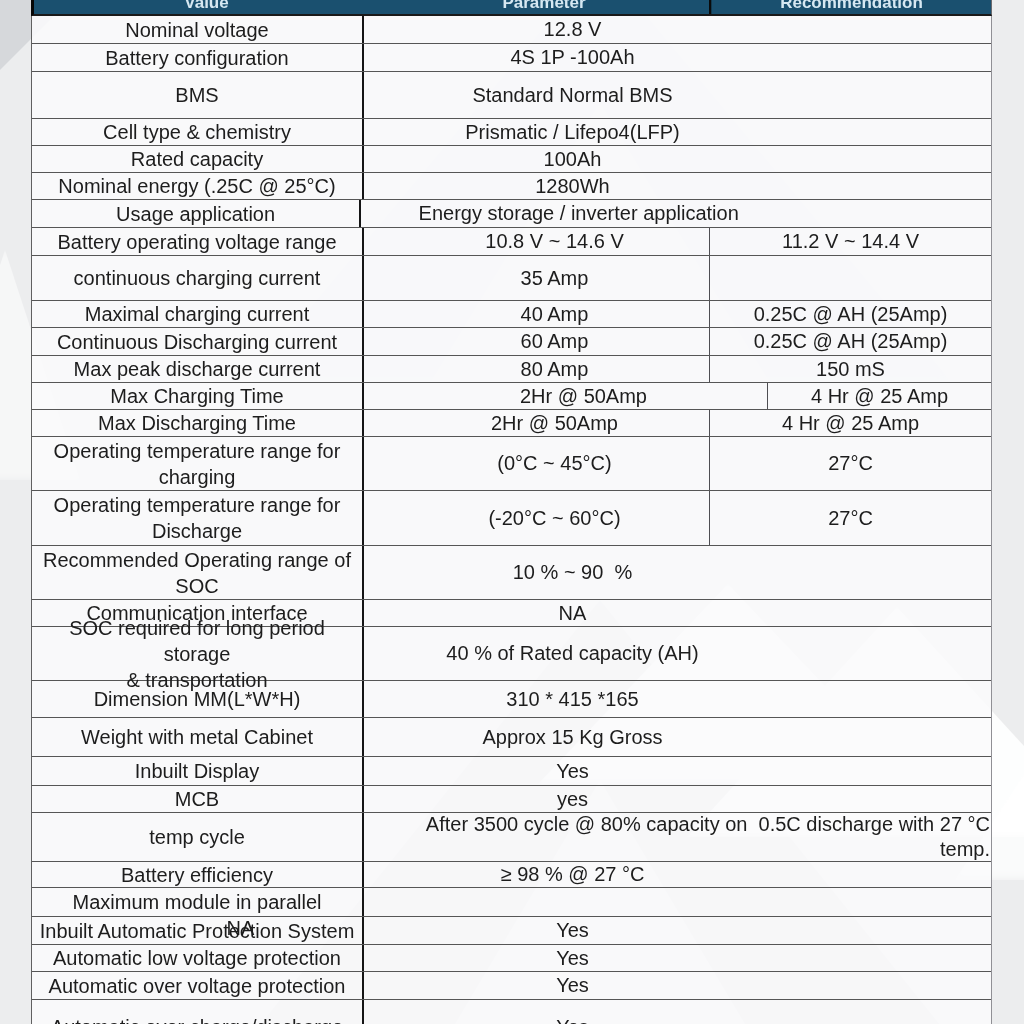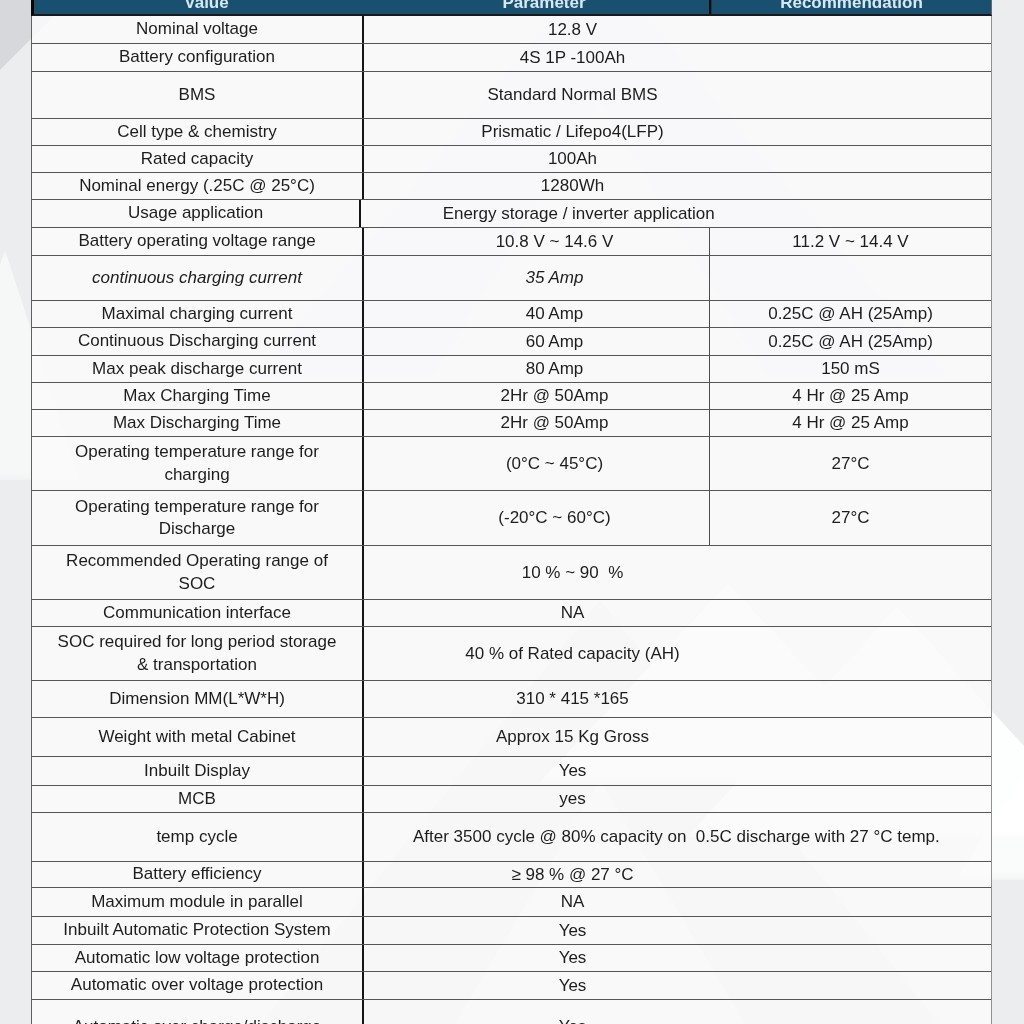--- a/index.html
+++ b/index.html
@@ -43,32 +43,32 @@
   .h-value{width:345px;}
   .h-rec{flex:1;border-left:1.4px solid #123a50;}
 
   .tbody{
     border-left:1.6px solid #606060;border-right:1.2px solid #909095;
   }
   .row{
     display:flex;align-items:stretch;
     background:rgba(250,250,251,0.87);
     border-bottom:1.3px solid #565656;
-    font-size:17px;
+    font-size:20px;
   }
   .cell{display:flex;align-items:center;justify-content:center;}
   .param{
     width:332px;border-right:2.2px solid #151515;
     text-align:center;white-space:pre-line;line-height:1.3;padding:1px 6px;
   }
   .value{width:345px;padding-left:36px;}
   .value.span{width:626px;justify-content:flex-start;}
   .value-inner{width:100%;text-align:center;white-space:pre-wrap;line-height:1.25;}
   .value.span .value-inner{width:345px;}
-  .value.span.left .value-inner{width:100%;text-align:left;padding-left:13px;}
+  .value.span.left .value-inner{width:100%;text-align:right;padding-left:13px;}
   .rec{flex:1;border-left:1.5px solid #4e4e52;text-align:center;line-height:1.25;}
 </style>
 </head>
 <body>
 
 <div class="stage">
 
   <div class="bg-shape chev4"></div>
   <div class="bg-shape chev1"></div>
   <div class="bg-shape chev2"></div>
@@ -147,21 +147,21 @@
   </div>
 
   <div class="row" style="height: 28px;">
     <div class="cell param">Battery operating voltage range</div>
     <div class="cell value">
       <div class="value-inner">10.8 V ~ 14.6 V</div>
     </div>
     <div class="cell rec">11.2 V ~ 14.4 V</div>
   </div>
 
-  <div class="row" style="height: 45px; font-style: italic;">
+  <div class="row" style="height: 45px;">
     <div class="cell param">continuous charging current</div>
     <div class="cell value">
       <div class="value-inner">35 Amp</div>
     </div>
     <div class="cell rec"></div>
   </div>
 
   <div class="row" style="height: 27px;">
     <div class="cell param">Maximal charging current</div>
     <div class="cell value">
@@ -179,21 +179,21 @@
   </div>
 
   <div class="row" style="height: 27px;">
     <div class="cell param">Max peak discharge current</div>
     <div class="cell value">
       <div class="value-inner">80 Amp</div>
     </div>
     <div class="cell rec">150 mS</div>
   </div>
 
-  <div class="row" style="height: 27px;">
+  <div class="row" style="height: 27px; gap: 29px;">
     <div class="cell param">Max Charging Time</div>
     <div class="cell value">
       <div class="value-inner">2Hr @ 50Amp</div>
     </div>
     <div class="cell rec">4 Hr @ 25 Amp</div>
   </div>
 
   <div class="row" style="height: 27px;">
     <div class="cell param">Max Discharging Time</div>
     <div class="cell value">
@@ -287,21 +287,21 @@
   </div>
 
   <div class="row" style="height: 26px;">
     <div class="cell param">Battery efficiency</div>
     <div class="cell value span">
       <div class="value-inner">≥ 98 % @ 27 °C</div>
     </div>
 
   </div>
 
-  <div class="row" style="height: 29px;">
+  <div class="row" style="height: 29px; flex-direction: column;">
     <div class="cell param">Maximum module in parallel</div>
     <div class="cell value span">
       <div class="value-inner">NA</div>
     </div>
 
   </div>
 
   <div class="row" style="height: 28px;">
     <div class="cell param">Inbuilt Automatic Protection System</div>
     <div class="cell value span">

